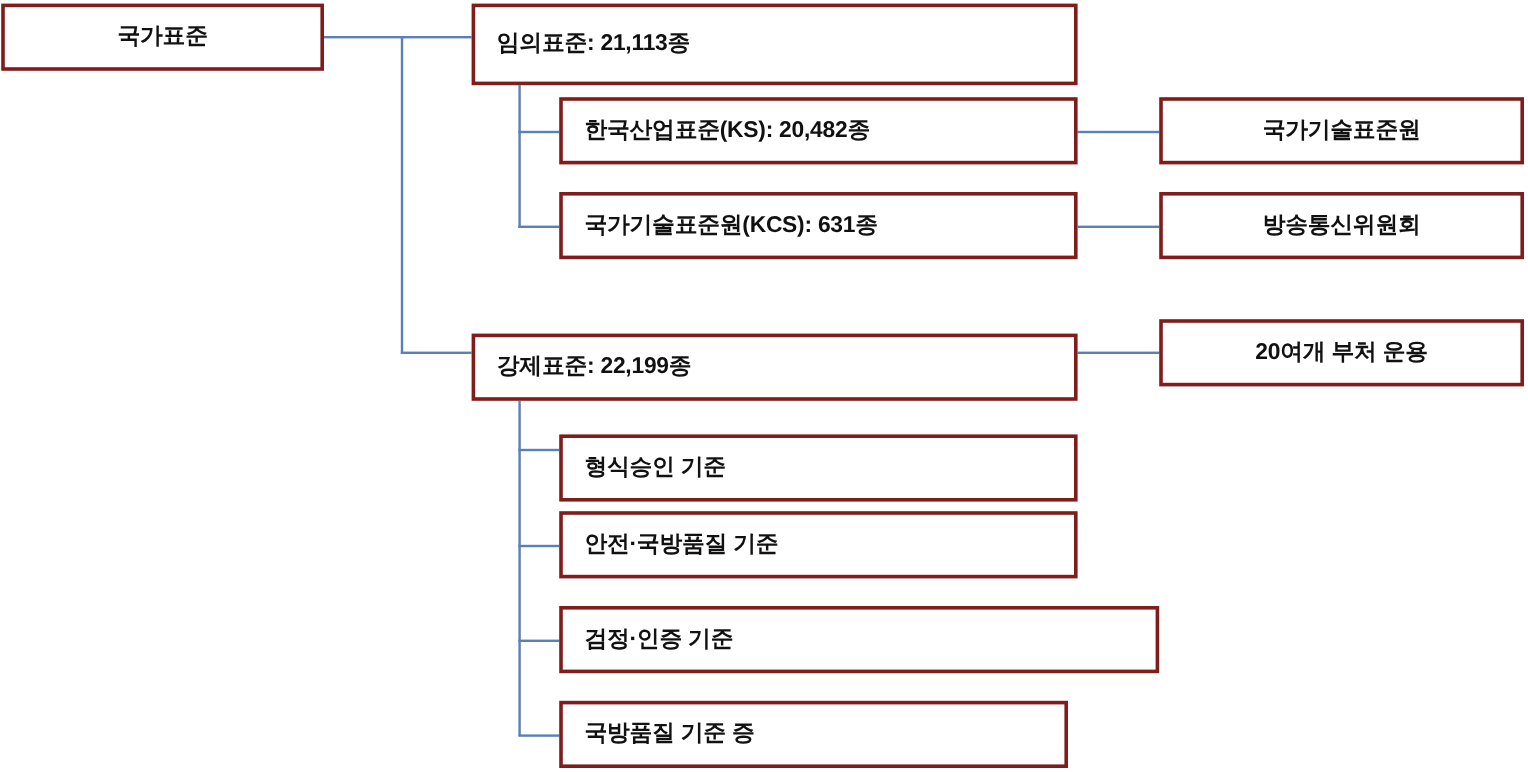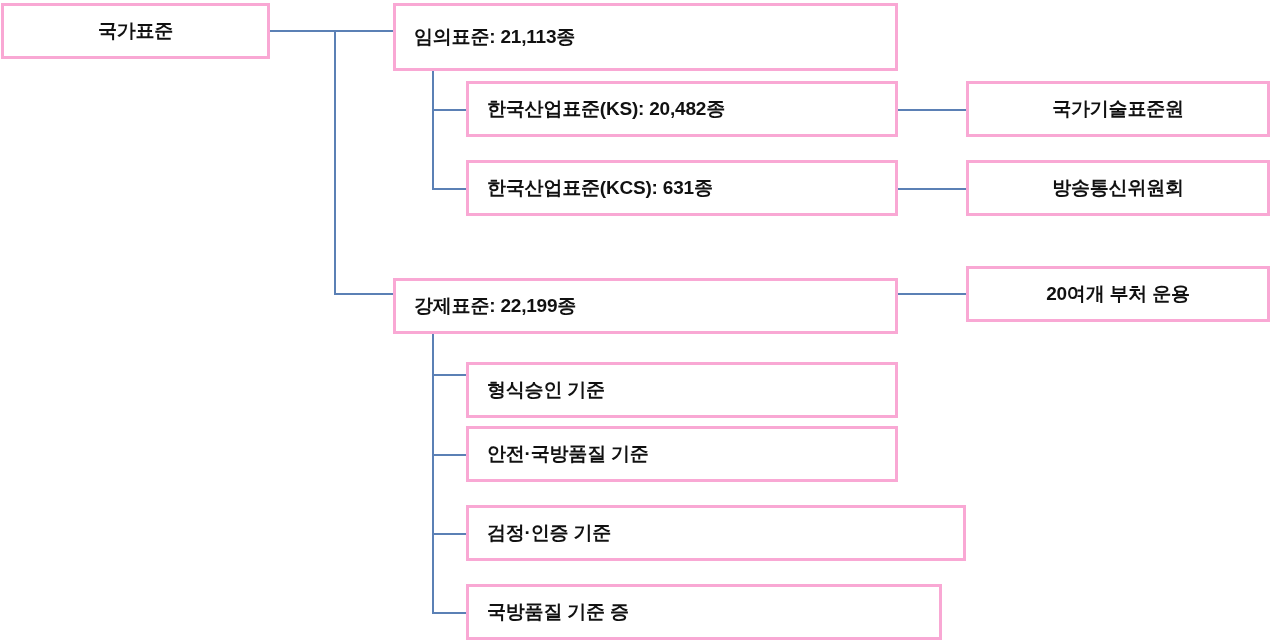--- a/index.html
+++ b/index.html
@@ -19,21 +19,21 @@
   .conn {
     position: absolute;
     background: #5b80b5;
   }
   .conn-h { height: 2px; }
   .conn-v { width: 2px; }
 
   .node {
     position: absolute;
     box-sizing: border-box;
-    border: 3px solid #f9a8d4;
+    border: 3px solid #7f1d1d;
     background: #ffffff;
     display: flex;
     align-items: center;
     font-weight: bold;
     color: #111111;
     font-size: 19px;
     line-height: 1.1;
     letter-spacing: -0.2px;
     white-space: nowrap;
   }
@@ -78,21 +78,21 @@
 
   <div class="node left" style="left:466px; top:81px; width:432px; height:56px;">
     <span>한국산업표준(KS): 20,482종</span>
   </div>
 
   <div class="node center" style="left:966px; top:81px; width:304px; height:56px;">
     <span>국가기술표준원</span>
   </div>
 
   <div class="node left" style="left:466px; top:160px; width:432px; height:56px;">
-    <span>한국산업표준(KCS): 631종</span>
+    <span>국가기술표준원(KCS): 631종</span>
   </div>
 
   <div class="node center" style="left:966px; top:160px; width:304px; height:56px;">
     <span>방송통신위원회</span>
   </div>
 
   <div class="node left" style="left:393px; top:278px; width:505px; height:56px;">
     <span>강제표준: 22,199종</span>
   </div>
 
@@ -105,17 +105,17 @@
   </div>
 
   <div class="node left" style="left:466px; top:426px; width:432px; height:56px;">
     <span>안전·국방품질 기준</span>
   </div>
 
   <div class="node left" style="left:466px; top:505px; width:500px; height:56px;">
     <span>검정·인증 기준</span>
   </div>
 
-  <div class="node left" style="left:466px; top:584px; width:476px; height:56px;">
+  <div class="node left" style="left:466px; top:584px; width:424px; height:56px;">
     <span>국방품질 기준 증</span>
   </div>
 
 </div>
 
 </body></html>

